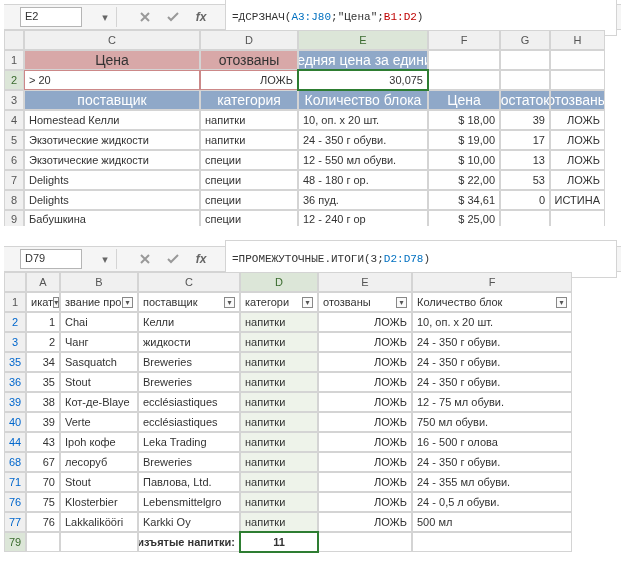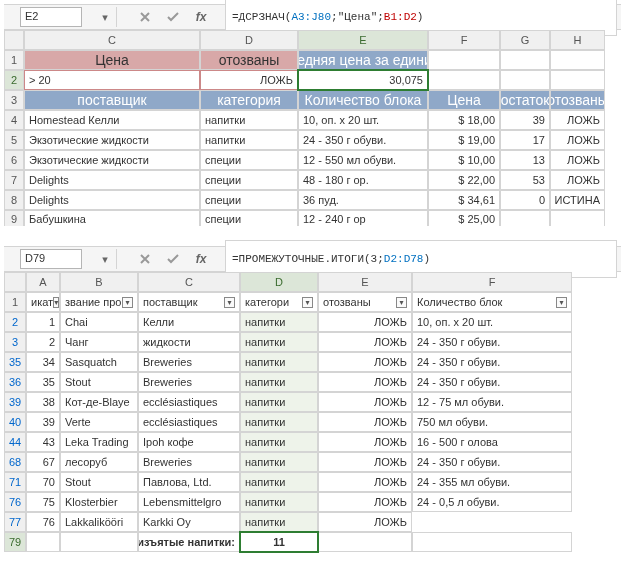--- a/index.html
+++ b/index.html
@@ -243,22 +243,22 @@
       <div class="cell">12 - 75 мл обуви.</div>
       <div class="rh" style="color:#0066cc">40</div>
       <div class="cell right">39</div>
       <div class="cell">Verte</div>
       <div class="cell">ecclésiastiques</div>
       <div class="cell selcol">напитки</div>
       <div class="cell right">ЛОЖЬ</div>
       <div class="cell">750 мл обуви.</div>
       <div class="rh" style="color:#0066cc">44</div>
       <div class="cell right">43</div>
+      <div class="cell">Ipoh кофе</div>
       <div class="cell">Leka Trading</div>
-      <div class="cell">Ipoh кофе</div>
       <div class="cell selcol">напитки</div>
       <div class="cell right">ЛОЖЬ</div>
       <div class="cell">16 - 500 г олова</div>
       <div class="rh" style="color:#0066cc">68</div>
       <div class="cell right">67</div>
       <div class="cell">лесоруб</div>
       <div class="cell">Breweries</div>
       <div class="cell selcol">напитки</div>
       <div class="cell right">ЛОЖЬ</div>
       <div class="cell">24 - 350 г обуви.</div>
@@ -275,20 +275,21 @@
       <div class="cell">Lebensmittelgro</div>
       <div class="cell selcol">напитки</div>
       <div class="cell right">ЛОЖЬ</div>
       <div class="cell">24 - 0,5 л обуви.</div>
       <div class="rh" style="color:#0066cc">77</div>
       <div class="cell right">76</div>
       <div class="cell">Lakkalikööri</div>
       <div class="cell">Karkki Oy</div>
       <div class="cell selcol">напитки</div>
       <div class="cell right">ЛОЖЬ</div>
+      <div class="cell">500 мл</div>
     </div>
 <div class="grid g2">
   <div class="rh sel">79</div>
   <div class="cell"></div>
   <div class="cell"></div>
   <div class="cell right" style="font-weight:bold">не изъятые напитки:</div>
   <div class="cell center active" style="font-weight:bold">11</div>
   <div class="cell"></div>
   <div class="cell"></div>
 </div>

